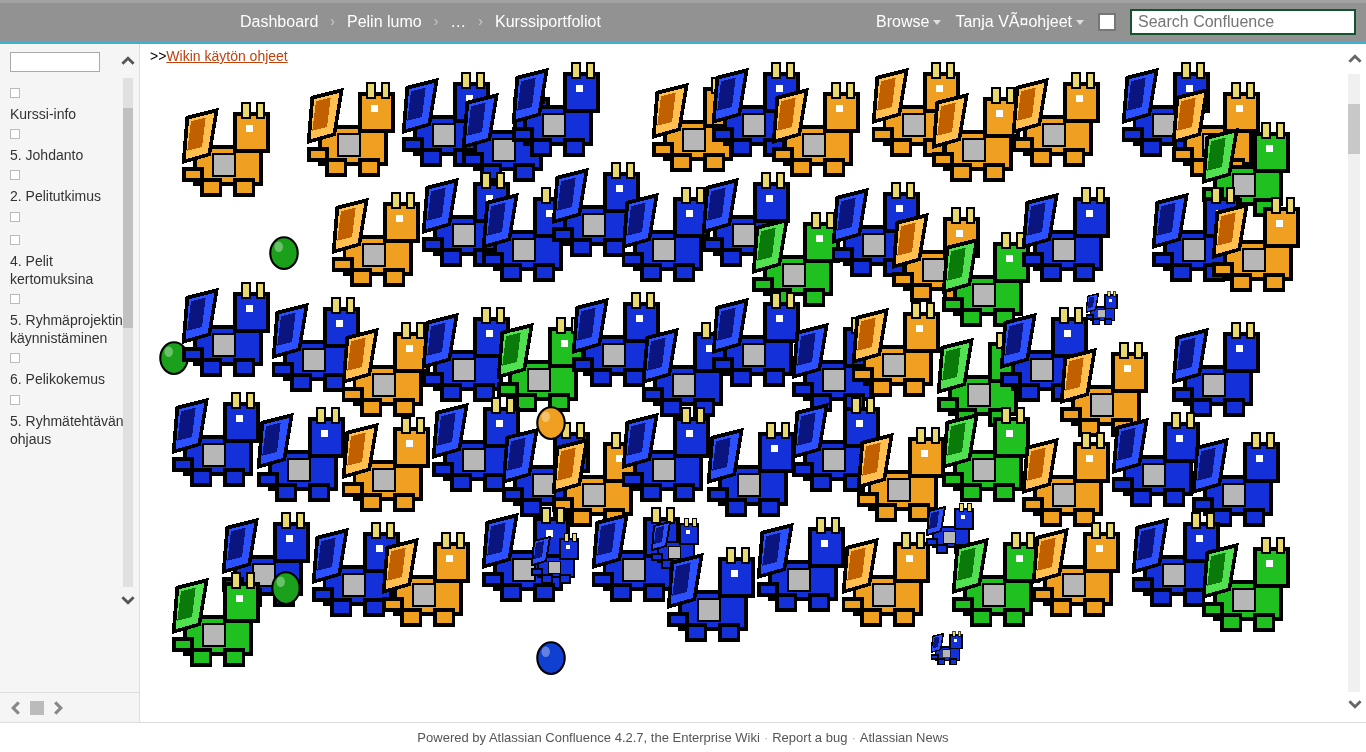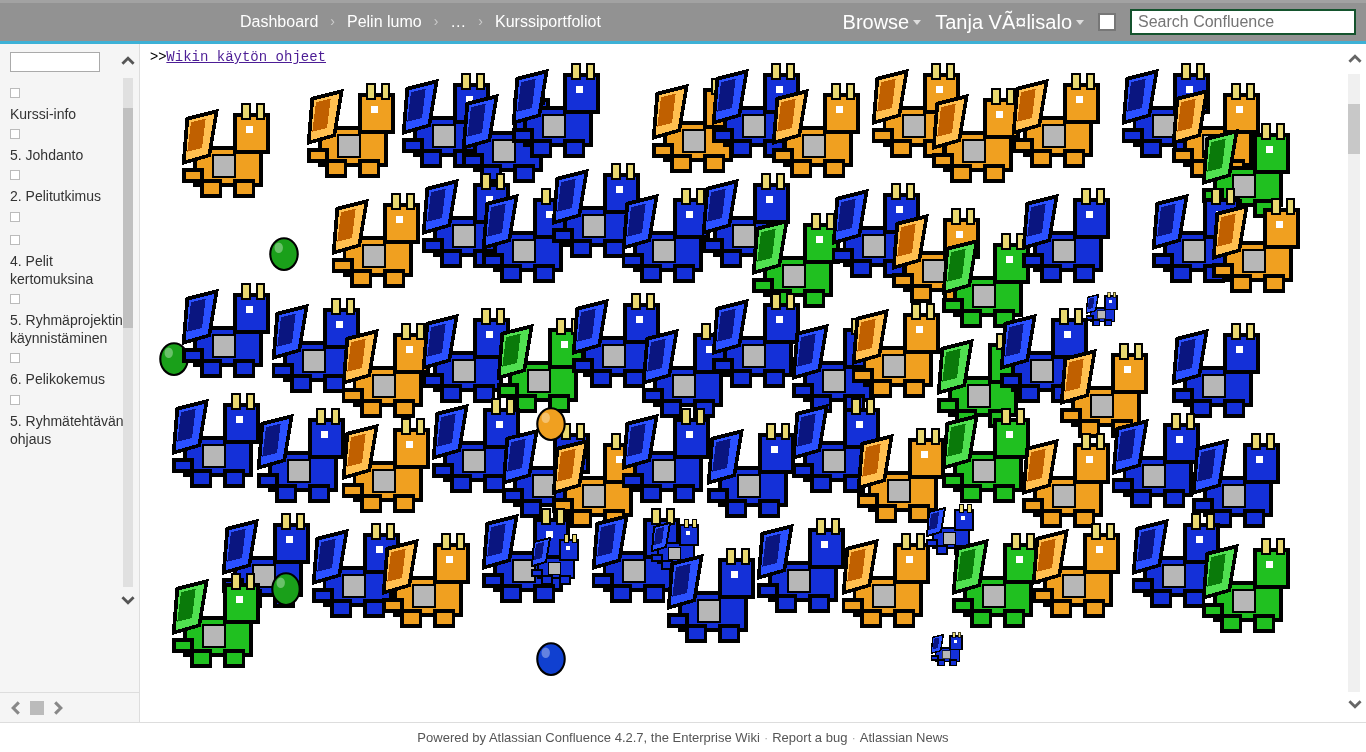--- a/index.html
+++ b/index.html
@@ -4,21 +4,21 @@
 <style>
 * { box-sizing: border-box; margin: 0; padding: 0; }
 body { font-family: Arial, Helvetica, sans-serif; font-size: 14px; overflow: hidden; width: 1366px; height: 752px; background: #fff; }
 
 
 .topbar { height: 44px; background: #929292; border-top: 3px solid #a2a2a2; border-bottom: 3px solid #3db1d6; display: flex; align-items: center; color: #fff; padding: 0 10px; }
 .breadcrumbs { display: flex; align-items: flex-start; gap: 12px; margin-left: 230px; }
 .breadcrumbs a { color: #fff; text-decoration: none; font-size: 16px; }
 .bc-sep { color: #ccc; font-size: 14px; }
 .topbar-right { margin-left: auto; display: flex; align-items: center; gap: 14px; }
-.dd { color: #fff; font-size: 20px; display: flex; align-items: center; gap: 4px; cursor: pointer; }
+.dd { color: #fff; font-size: 16px; display: flex; align-items: center; gap: 4px; cursor: pointer; }
 .dd .caret { width: 0; height: 0; border-left: 4px solid transparent; border-right: 4px solid transparent; border-top: 5px solid #ddd; }
 .icon-square { width: 18px; height: 18px; background: #fff; border: 2px solid #777; }
 .search-input { width: 226px; height: 26px; font-size: 16px; padding: 2px 6px; border: 2px solid #14532d; background: #fff; color: #333; }
 
 
 .shell { display: flex; height: calc(100% - 44px - 30px); }
 
 
 .sidebar { width: 140px; background: #f5f5f5; position: relative; border-right: 1px solid #ddd; display: flex; flex-direction: column; gap: 45px; }
 .sidebar-inner { flex: 1; overflow: hidden; position: relative; padding: 8px 6px 0 10px; }
@@ -34,21 +34,21 @@
 .sb-link { color: #333; font-size: 14px; line-height: 1.3; display: block; cursor: pointer; }
 .sidebar-footer { height: 30px; border-top: 1px solid #ddd; display: flex; align-items: center; justify-content: flex-start; gap: 6px; padding: 0 8px; }
 .sf-arrow { width: 16px; height: 16px; display: flex; align-items: center; justify-content: center; cursor: pointer; }
 .sf-arrow svg { fill: #888; }
 .sf-stop { width: 14px; height: 14px; background: #bbb; }
 
 
 .main { flex: 1; position: relative; overflow: hidden; background: #fff; }
 .main-content { position: absolute; inset: 0; overflow: hidden; padding: 4px 16px 0 10px; }
 .wiki-link-row { font-size: 14px; }
-.wiki-link-row a { color: #4c1d95; text-decoration: underline; font-family: Liberation Mono, monospace; }
+.wiki-link-row a { color: #c2410c; text-decoration: underline; }
 .main-scroll-up, .main-scroll-down { position: absolute; right: 4px; color: #666; }
 .main-scroll-up { top: 8px; }
 .main-scroll-down { bottom: 8px; }
 .main-scrollbar { position: absolute; right: 6px; top: 30px; bottom: 30px; width: 12px; background: #f0f0f0; }
 .main-scrollbar::before { content:""; position: absolute; top: 30px; left:0; right:0; height: 50px; background: #c8c8c8; }
 
 
 .canvas { position: relative; margin-top: 18px; width: 100%; height: 620px; }
 .dragon { position: absolute; width: 110px; height: 110px; image-rendering: pixelated; }
 .dragon.small { width: 60px; height: 60px; }
@@ -75,21 +75,21 @@
     <a href="#">…</a>
     <span class="bc-sep">›</span>
     <a href="#">Kurssiportfoliot</a>
   </div>
   <div class="topbar-right">
     <div class="dd">
       <span>Browse</span>
       <span class="caret"></span>
     </div>
     <div class="dd">
-      <span>Tanja VÃ¤lisalo</span>
+      <span>Tanja VÃ¤ohjeet</span>
       <span class="caret"></span>
     </div>
     <div class="icon-square"></div>
     <input class="search-input" placeholder="Search Confluence" style="">
   </div>
 </div>
 
 <div class="shell">
 
   <div class="sidebar">

